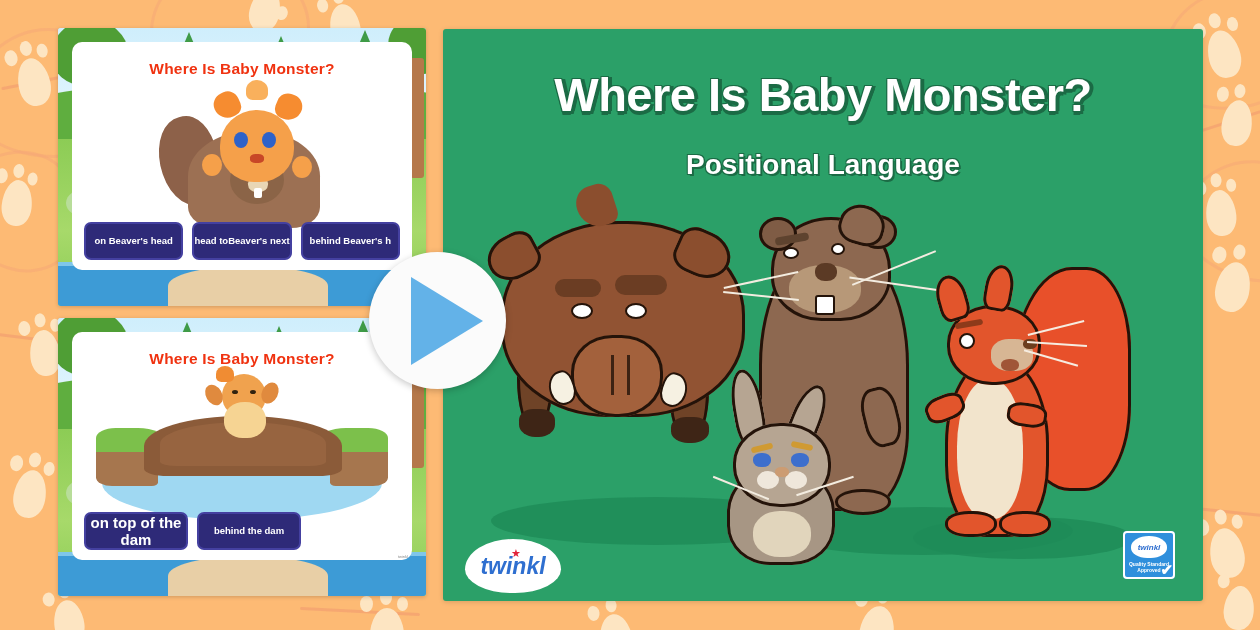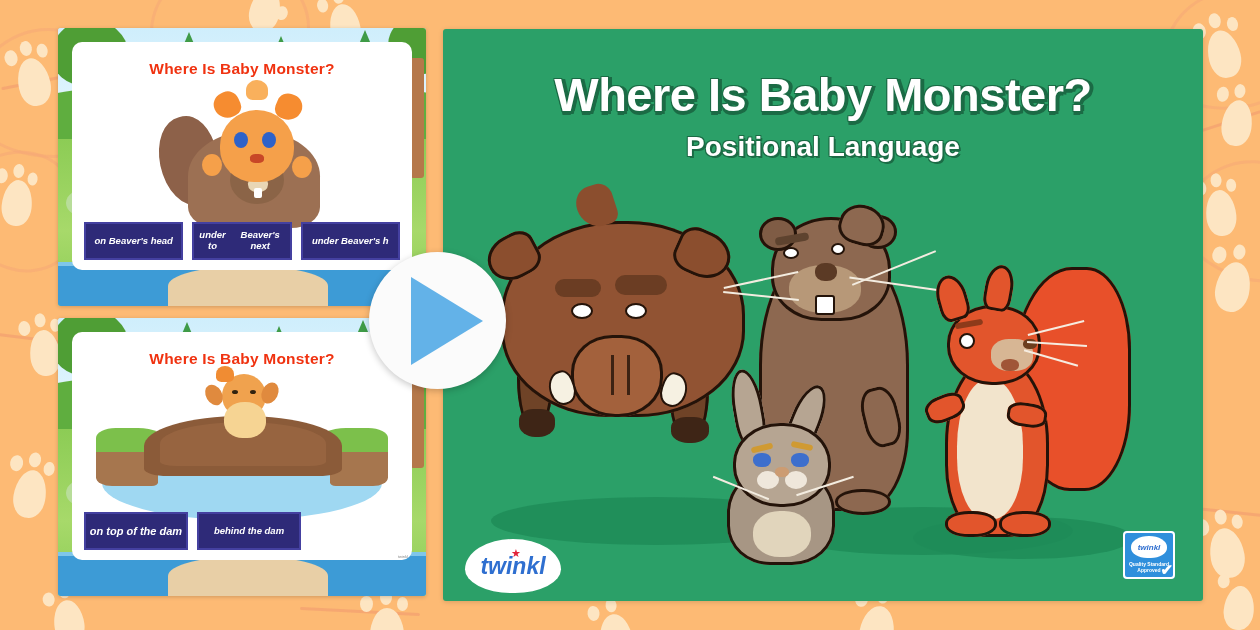--- a/index.html
+++ b/index.html
@@ -61,23 +61,23 @@
   .card {
     position: absolute; background: #ffffff; border-radius: 10px;
   }
   .card-title {
     text-align: center; color: #f03210; font-weight: bold;
     letter-spacing: .2px; white-space: nowrap;
   }
   .opt-row { position: absolute; display: flex; }
   .opt {
     background: #2e2a78; border: 2px solid #4440a0;
-    border-radius: 0; color: #fff; font-weight: bold;
+    border-radius: 7px; color: #fff; font-weight: bold;
     display: flex; align-items: center; justify-content: center;
-    text-align: center; line-height: 1.15; font-style: italic;
+    text-align: center; line-height: 1.15;
   }
 
   
   .fig { position: absolute; }
   .blob { position: absolute; border-radius: 50%; }
 
   
   #main-panel {
     position: absolute;
     background: #2ba068;
@@ -288,25 +288,25 @@
         <div class="blob" style="left:76px; top:52px; width:14px; height:16px; background:#2e62c9;"></div>
         <div class="blob" style="left:104px; top:52px; width:14px; height:16px; background:#2e62c9;"></div>
         <div class="blob" style="left:92px; top:74px; width:14px; height:9px; background:#c84727; border-radius:40%;"></div>
         <div class="blob" style="left:44px; top:74px; width:20px; height:22px; background:#f5a04a;"></div>
         <div class="blob" style="left:134px; top:76px; width:20px; height:22px; background:#f5a04a;"></div>
       </div>
 
       <div class="opt-row" style="left:12px; right:12px; bottom:10px; gap:9px;">
         <div class="opt" style="width:104px; height:38px; font-size:9.5px;">on Beaver's head</div>
         <div class="opt" style="width:104px; height:38px; font-size:9.5px;">
-          <span>under to</span>
+          <span>head to</span>
             <br>
           <span>Beaver's next</span>
         </div>
-        <div class="opt" style="width:104px; height:38px; font-size:9.5px;">under Beaver's h</div>
+        <div class="opt" style="width:104px; height:38px; font-size:9.5px;">behind Beaver's h</div>
       </div>
       <div class="mini-credit" style="right:4px; bottom:1px;">twinkl</div>
     </div>
   </div>
 
   <div class="thumb" id="thumb-2" style="left:58px; top:318px; width:368px; height:278px;">
     <div class="thumb-scene">
       <div class="sky"></div>
       <div class="hills"></div>
       <div class="grass"></div>
@@ -344,31 +344,31 @@
         <div class="blob" style="left:126px; top:-6px; width:44px; height:44px; background:#f0a24e; border-radius:50%;"></div>
         <div class="blob" style="left:128px; top:22px; width:42px; height:36px; background:#f6d493; border-radius:48% 48% 44% 44%;"></div>
         <div class="blob" style="left:120px; top:-14px; width:18px; height:16px; background:#f08c33; border-radius:50% 50% 30% 30%;"></div>
         <div class="blob" style="left:110px; top:4px; width:16px; height:22px; background:#e08a3e; border-radius:50%; transform:rotate(-30deg);"></div>
         <div class="blob" style="left:166px; top:2px; width:16px; height:22px; background:#e08a3e; border-radius:50%; transform:rotate(26deg);"></div>
         <div class="blob" style="left:136px; top:10px; width:6px; height:4px; background:#31220f; border-radius:50%;"></div>
         <div class="blob" style="left:154px; top:10px; width:6px; height:4px; background:#31220f; border-radius:50%;"></div>
       </div>
 
       <div class="opt-row" style="left:12px; right:12px; bottom:10px; gap:9px;">
-        <div class="opt" style="width:104px; height:38px; font-size:11px;">on top of the dam</div>
+        <div class="opt" style="width:104px; height:38px; font-size:15px;">on top of the dam</div>
         <div class="opt" style="width:104px; height:38px; font-size:9.5px;">behind the dam</div>
       </div>
       <div class="mini-credit" style="right:4px; bottom:1px;">twinkl</div>
     </div>
   </div>
 
   <div id="main-panel" style="left:443px; top:29px; width:760px; height:572px;">
 
     <div id="title-main" style="top:38px;">Where Is Baby Monster?</div>
-    <div id="subtitle-main" style="top:102px;">Positional Language</div>
+    <div id="subtitle-main" style="top:120px;">Positional Language</div>
 
     <div class="ground-shadow" style="left:48px; top:468px; width:330px; height:48px;"></div>
     <div class="ground-shadow" style="left:330px; top:478px; width:300px; height:48px;"></div>
     <div class="ground-shadow" style="left:470px; top:488px; width:220px; height:42px;"></div>
 
     <div class="animal" style="left:46px; top:148px; width:330px; height:380px;">
       <div class="part blob outline" style="left:28px; top:130px; width:36px; height:120px; background:#6f4327; border-radius:45% 45% 40% 40%;"></div>
       <div class="part blob outline" style="left:180px; top:140px; width:40px; height:122px; background:#6f4327; border-radius:45% 45% 40% 40%;"></div>
       <div class="part blob" style="left:30px; top:232px; width:36px; height:28px; background:#3e2516; border-radius:40% 40% 45% 45%;"></div>
       <div class="part blob" style="left:182px; top:240px; width:38px; height:26px; background:#3e2516; border-radius:40% 40% 45% 45%;"></div>

